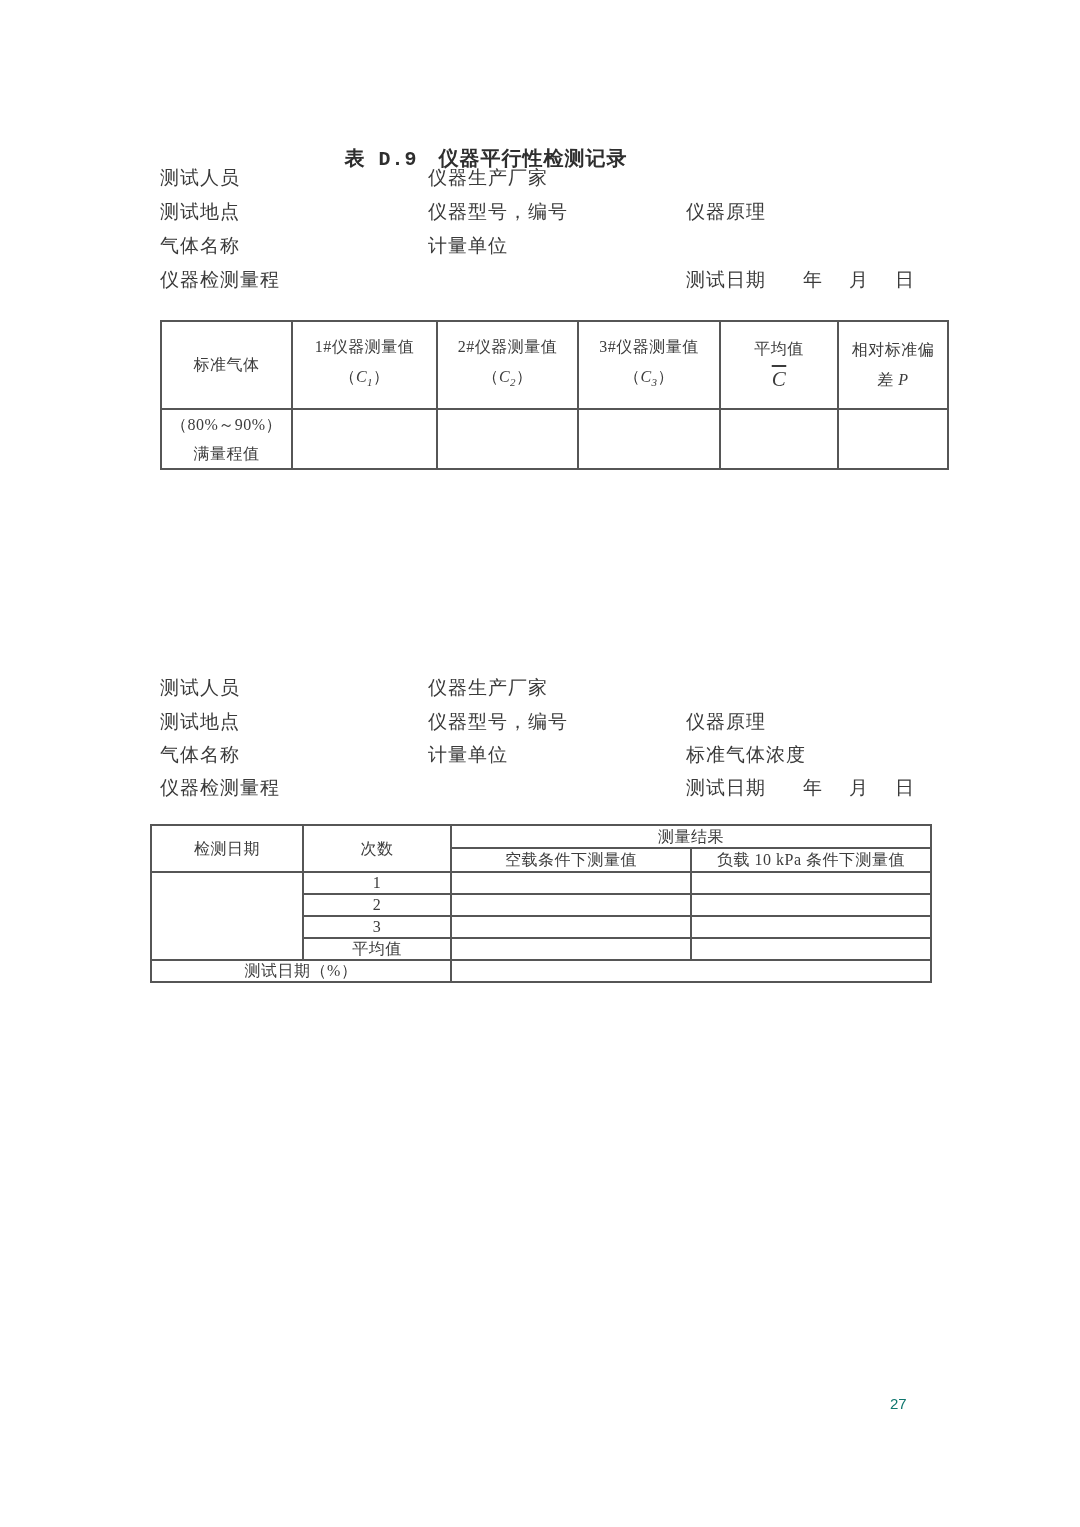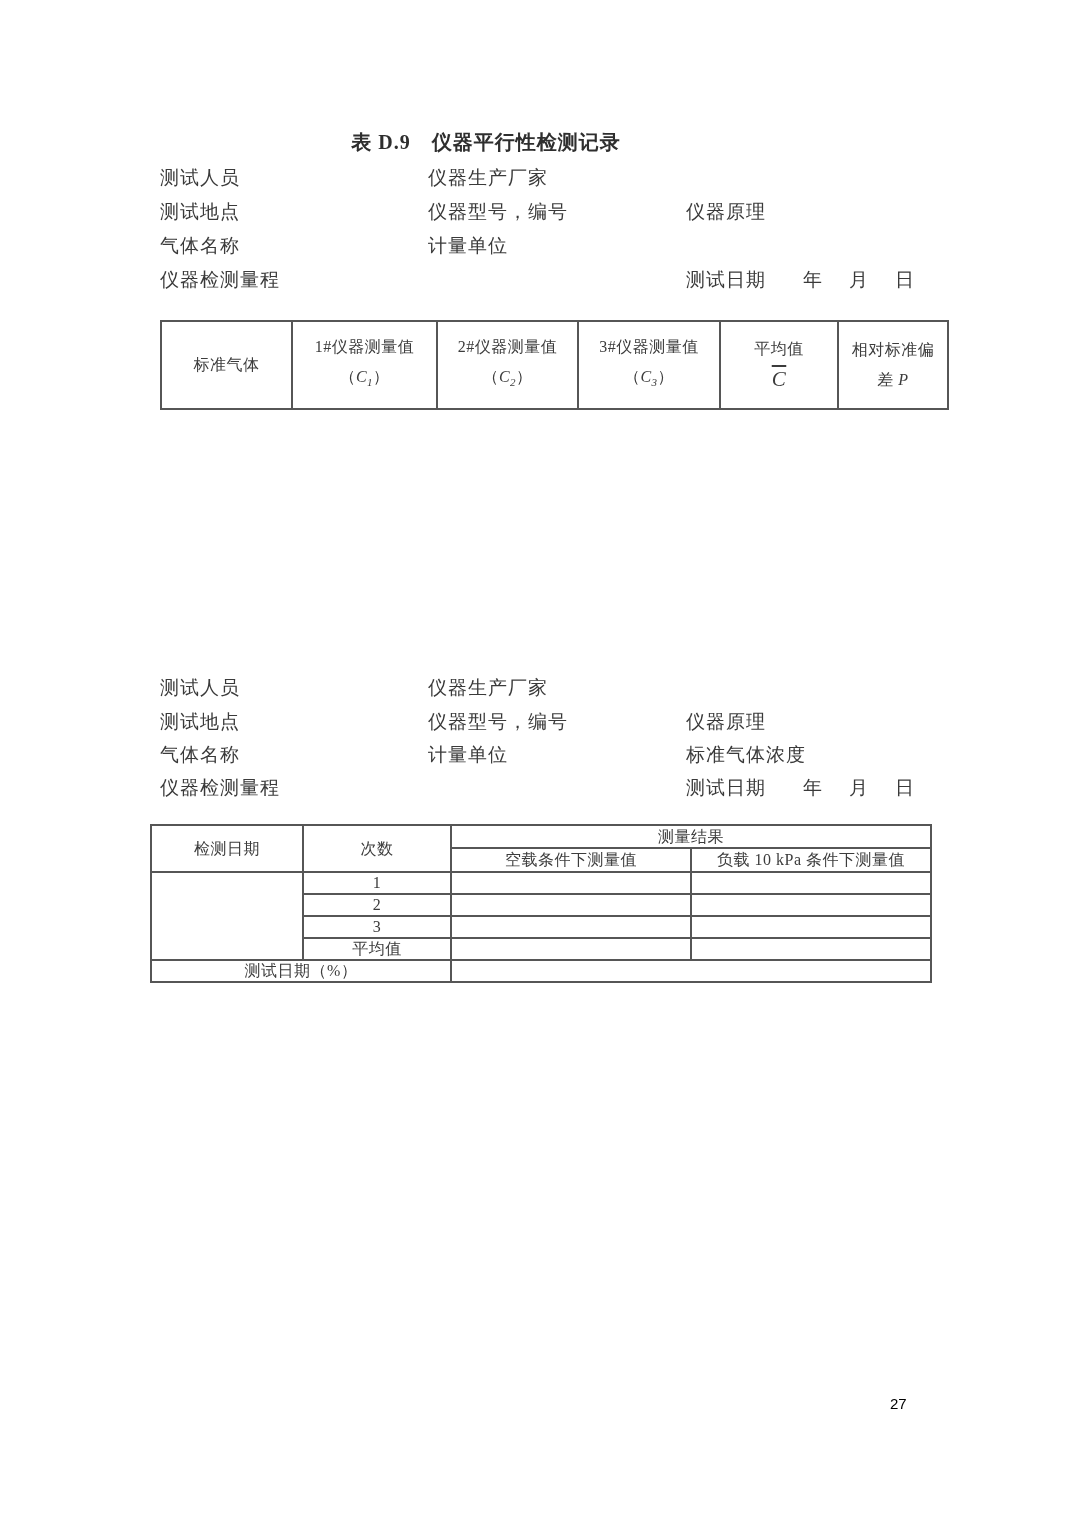--- a/index.html
+++ b/index.html
@@ -8,23 +8,24 @@
     position:relative;
     width:1080px; height:1527px;
     background:#ffffff;
     font-family:"Liberation Serif","DejaVu Serif",serif;
     color:#3a3a3a;
     overflow:hidden;
   }
   .doc-title {
     position:absolute; left:0; width:972px;
     text-align:center;
-    font-family:Liberation Serif, serif;
+    font-family:Liberation Mono, monospace;
     font-weight:bold; font-size:20px; color:#2e2e2e;
     letter-spacing:1px;
+    margin-top:16px;
   }
   .fld {
     position:absolute;
     font-size:19px; line-height:22px; color:#3a3a3a;
     letter-spacing:1px; white-space:nowrap;
   }
   table.form {
     position:absolute;
     border-collapse:collapse;
     table-layout:fixed;
@@ -41,21 +42,21 @@
   .t1 .row-label .hl { line-height:29px; }
   .csym { font-style:italic; font-family:"Liberation Serif","DejaVu Serif",serif; }
   .csub { font-style:italic; font-size:11px; }
   .avg-sym { font-style:italic; font-size:21px; text-decoration:overline; line-height:30px; display:inline-block; }
   
   .t2 { left:150px; top:824px; width:780px; }
   .t2 td { font-size:16px; line-height:20px; letter-spacing:0.5px; }
   .page-num {
     position:absolute; left:890px; top:1395px;
     font-family:"Liberation Sans","DejaVu Sans",sans-serif;
-    font-size:15px; color:#000000;
+    font-size:15px; color:#0f766e;
   }
 </style>
 </head>
 <body>
 
 <div class="page">
 
   <div class="doc-title" style="top:129px">表 D.9　仪器平行性检测记录</div>
 
   <span class="fld" style="left:160px;top:167px">测试人员</span>
@@ -101,20 +102,31 @@
         <div class="hl"><span>（</span><i class="csym">C</i><sub class="csub">3</sub><span>）</span></div>
       </td>
       <td>
         <div class="hl">平均值</div>
         <div class="hl"><span class="avg-sym">C</span></div>
       </td>
       <td>
         <div class="hl">相对标准偏</div>
         <div class="hl"><span>差 </span><i class="csym">P</i></div>
       </td>
+    </tr>
+    <tr style="height:58px">
+      <td class="row-label">
+        <div class="hl">（80%～90%）</div>
+        <div class="hl">满量程值</div>
+      </td>
+      <td></td>
+      <td></td>
+      <td></td>
+      <td></td>
+      <td></td>
     </tr>
   </tbody>
     </table>
 
 
   <span class="fld" style="left:160px;top:677px">测试人员</span>
   <span class="fld" style="left:428px;top:677px">仪器生产厂家</span>
 
   <span class="fld" style="left:160px;top:711px">测试地点</span>
   <span class="fld" style="left:428px;top:711px">仪器型号，编号</span>

